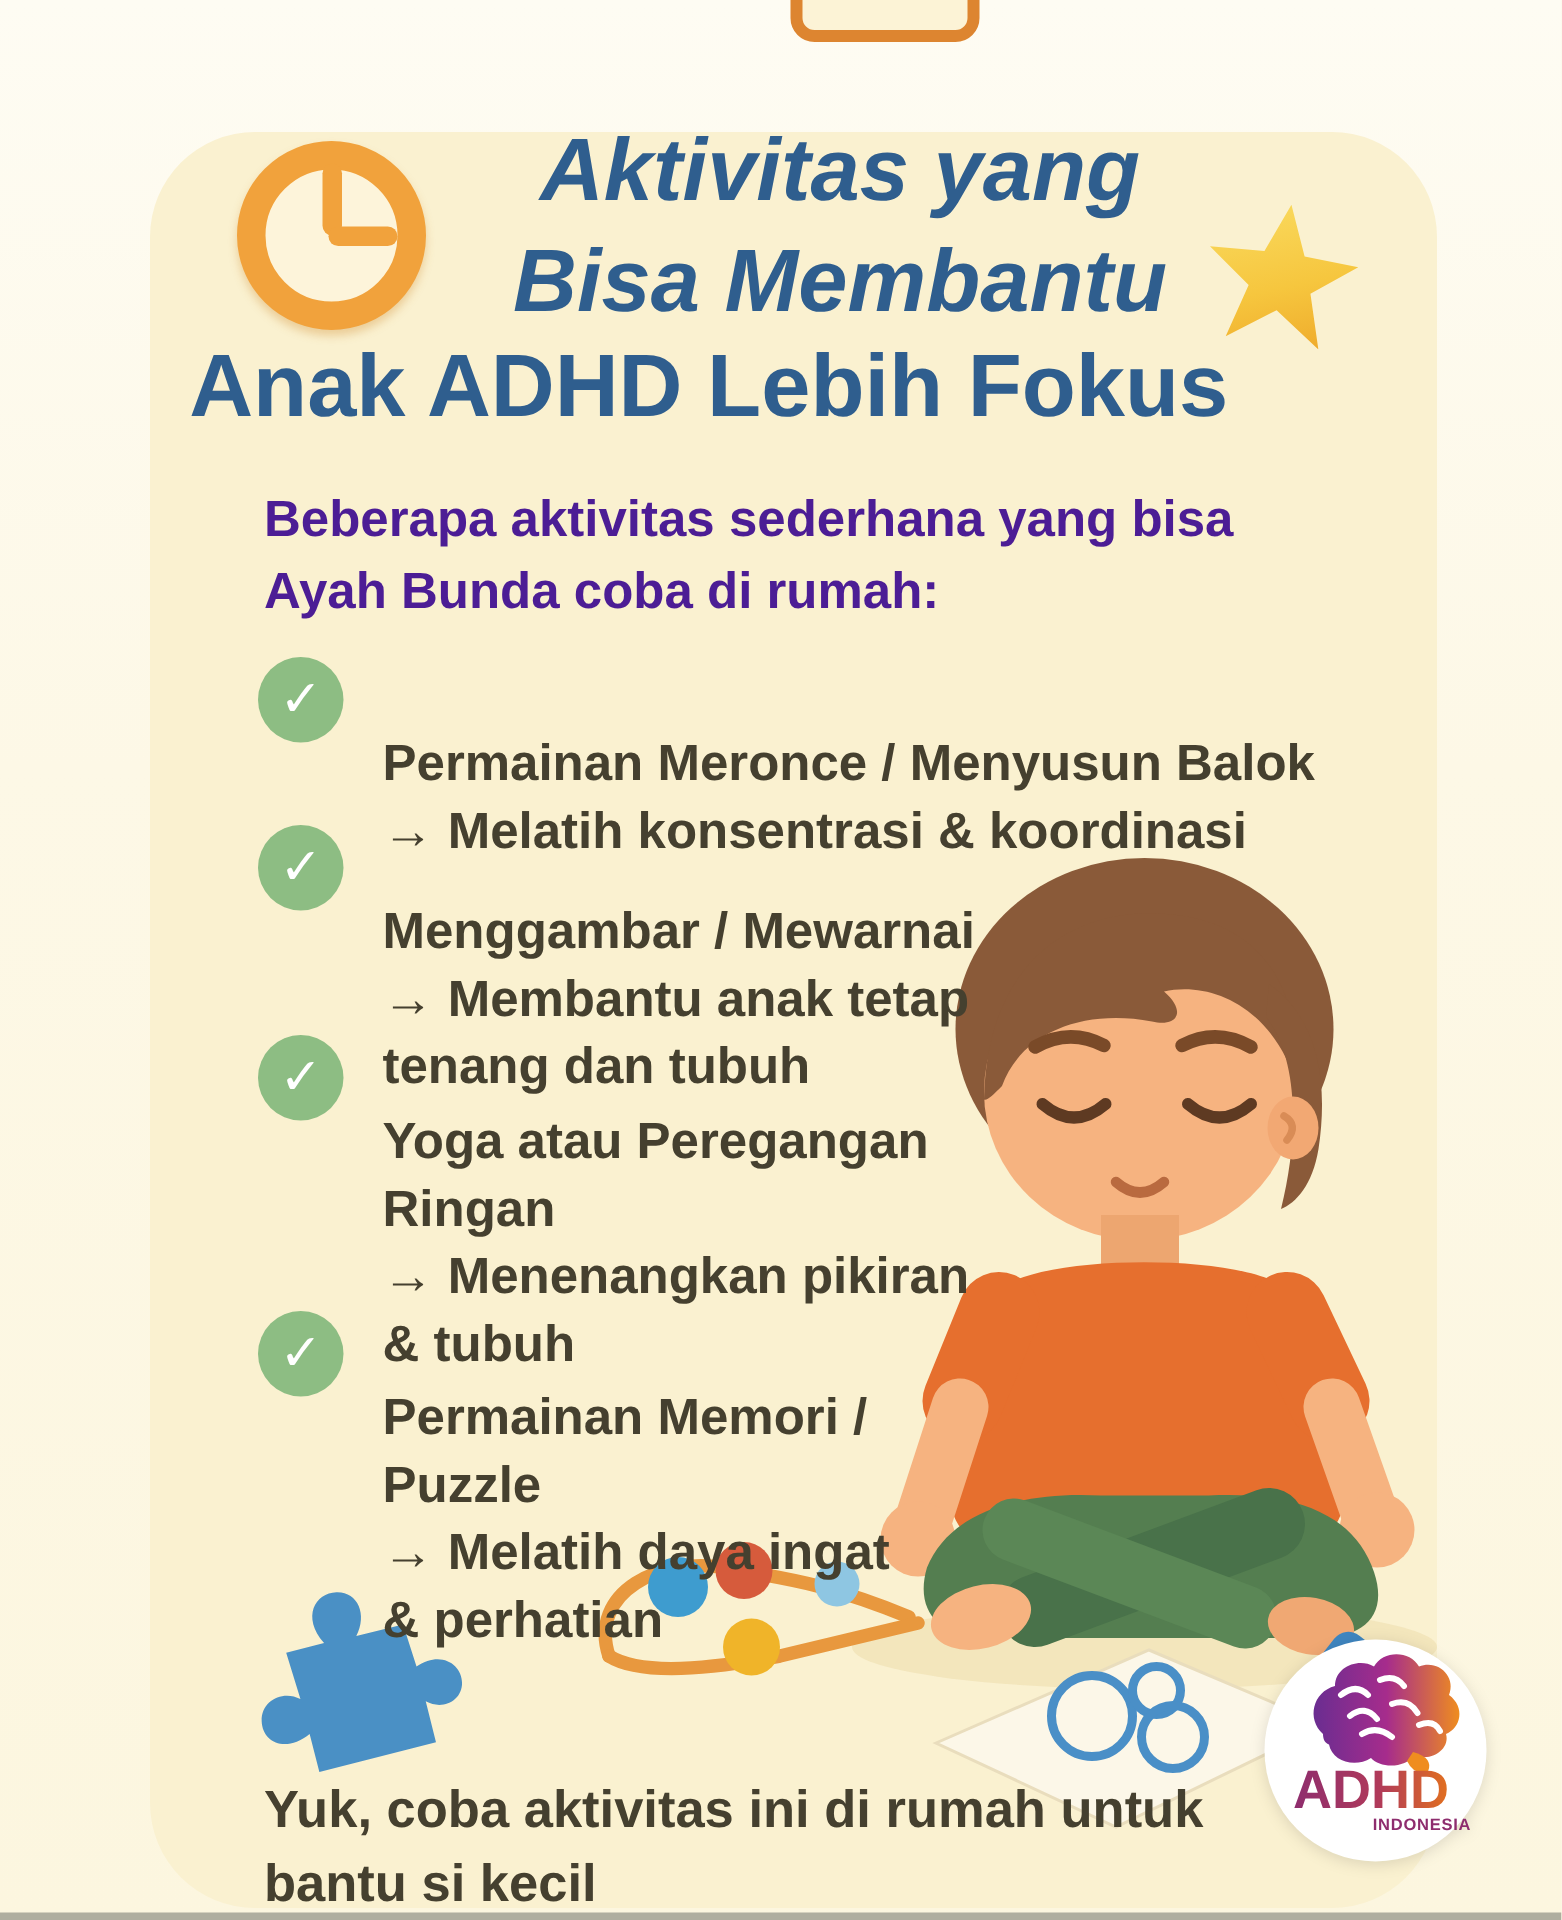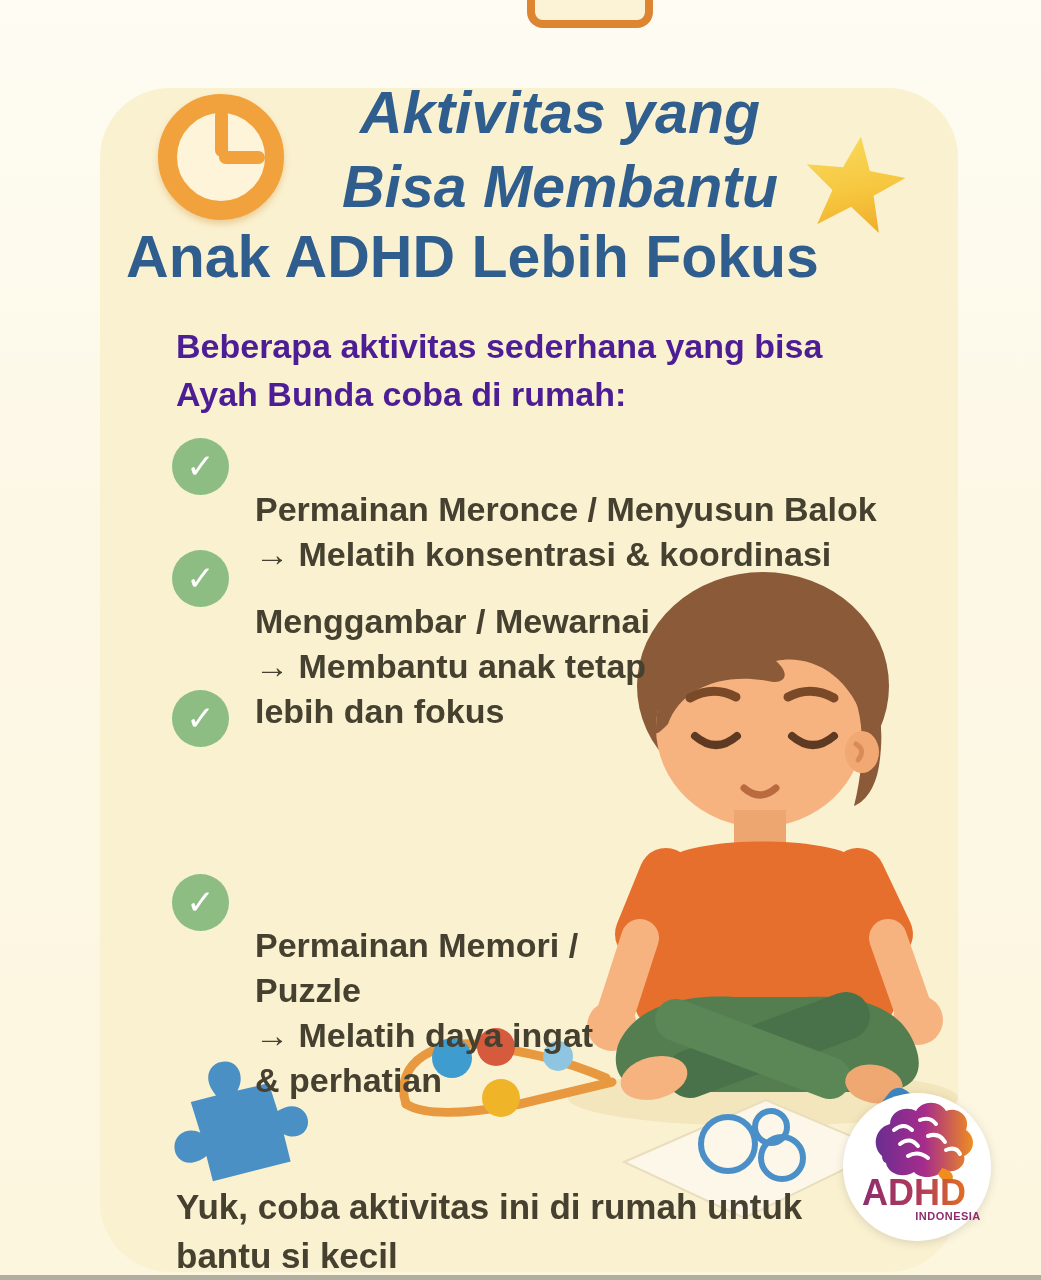--- a/index.html
+++ b/index.html
@@ -96,24 +96,28 @@
 
 <div class="item item-1">
   <div class="check">✓</div>
   <div class="item-text prewrap">Permainan Meronce / Menyusun Balok
 → Melatih konsentrasi &amp; koordinasi</div>
 </div>
 <div class="item item-2">
   <div class="check">✓</div>
   <div class="item-text prewrap">Menggambar / Mewarnai
 → Membantu anak tetap
-lebih dan fokus</div>
+tenang dan tubuh</div>
 </div>
 <div class="item item-3">
   <div class="check">✓</div>
+  <div class="item-text prewrap">Yoga atau Peregangan
+Ringan
+→ Menenangkan pikiran
+&amp; tubuh</div>
 </div>
 <div class="item item-4">
   <div class="check">✓</div>
   <div class="item-text prewrap">Permainan Memori /
 Puzzle
 → Melatih daya ingat
 &amp; perhatian</div>
 </div>
 
 <svg class="illus boy" viewBox="0 0 428 600">

